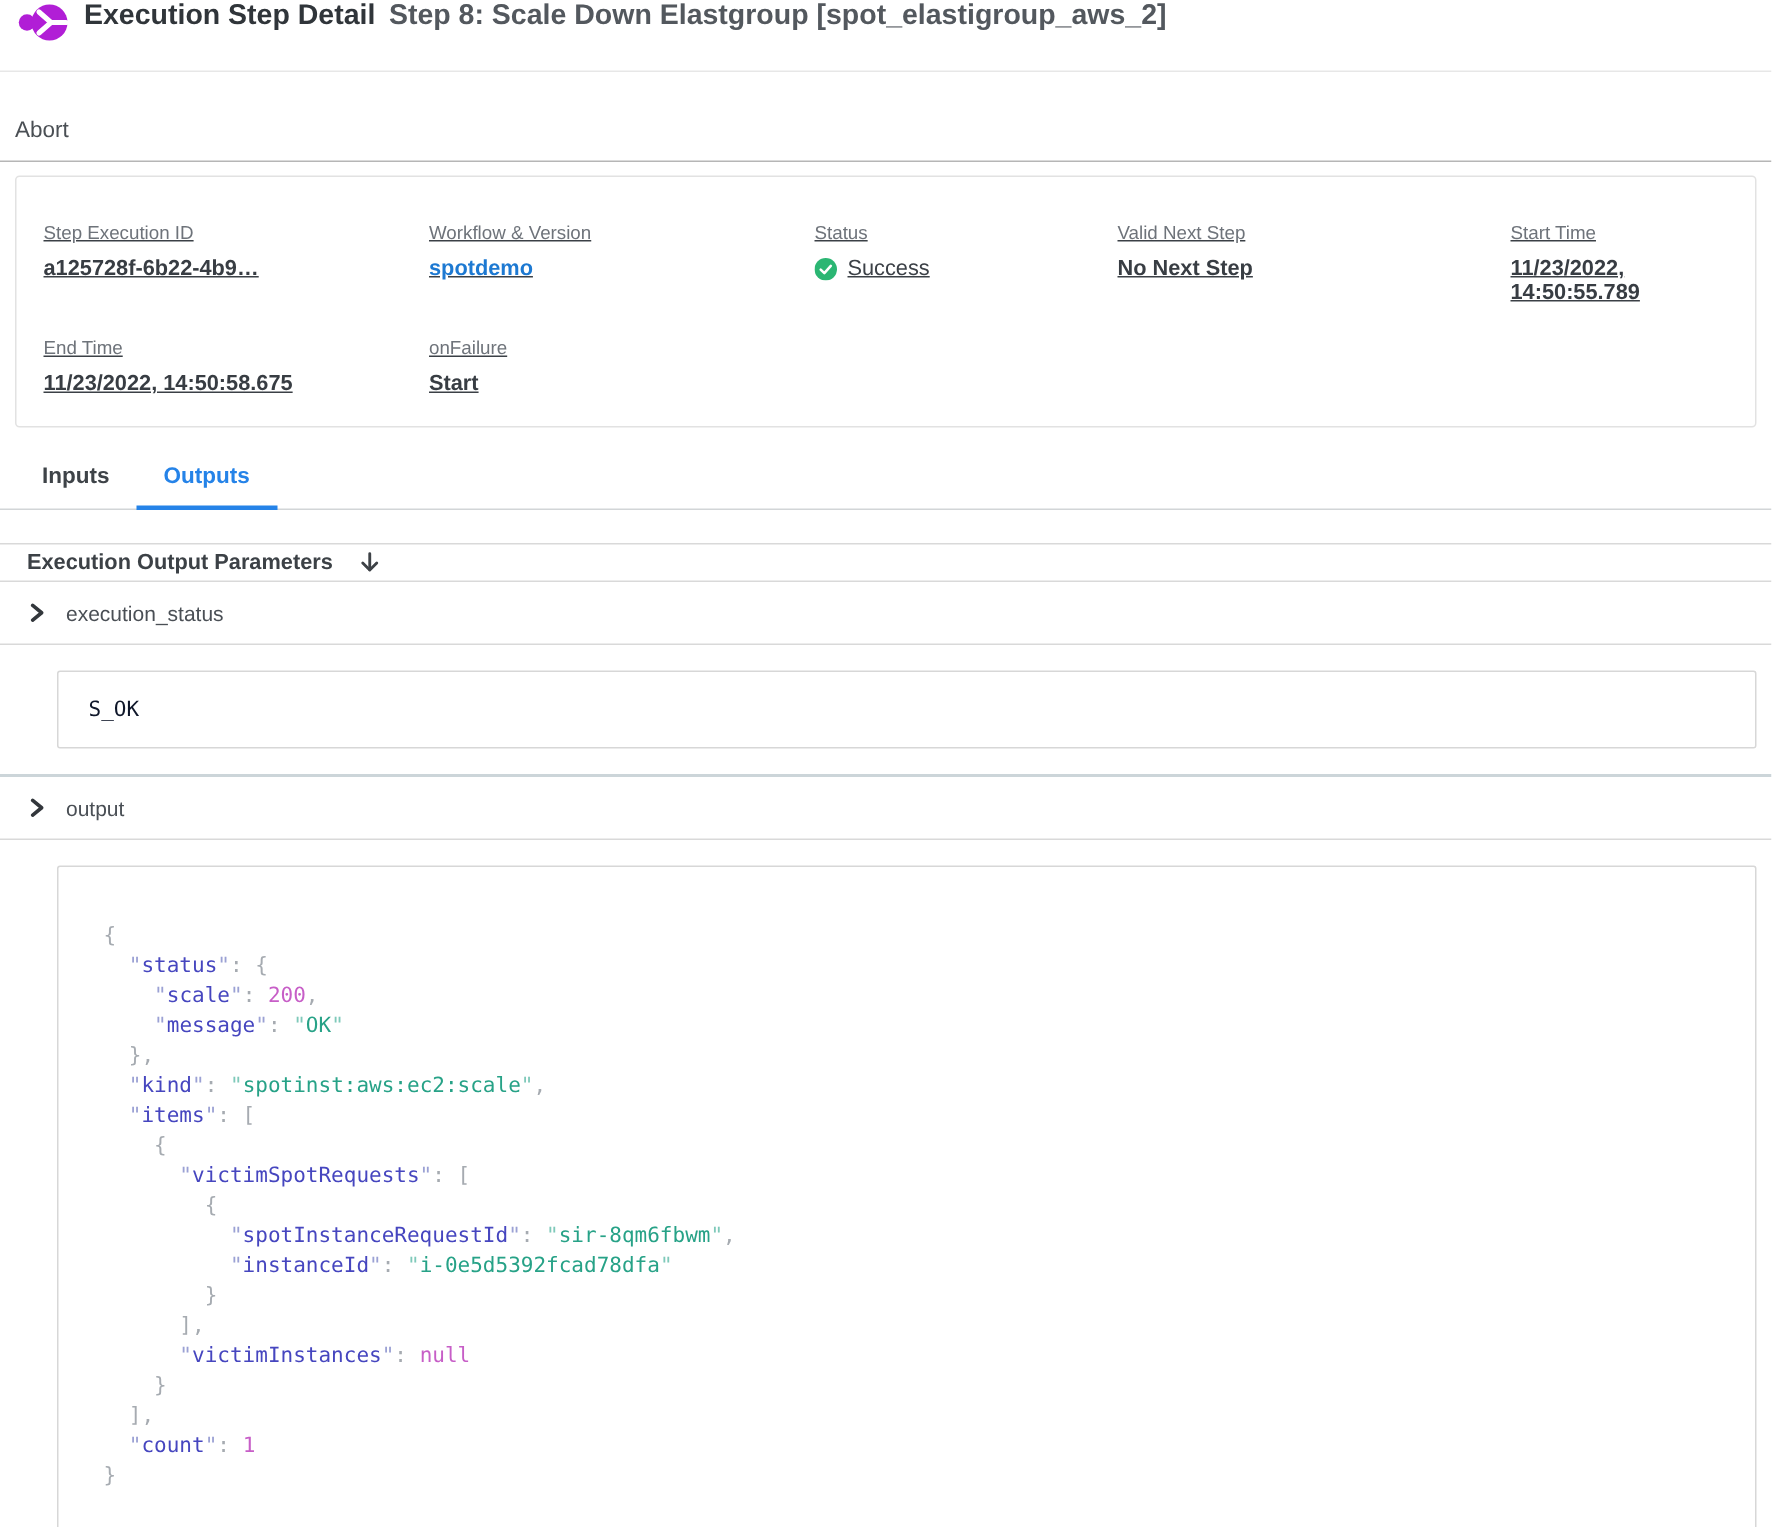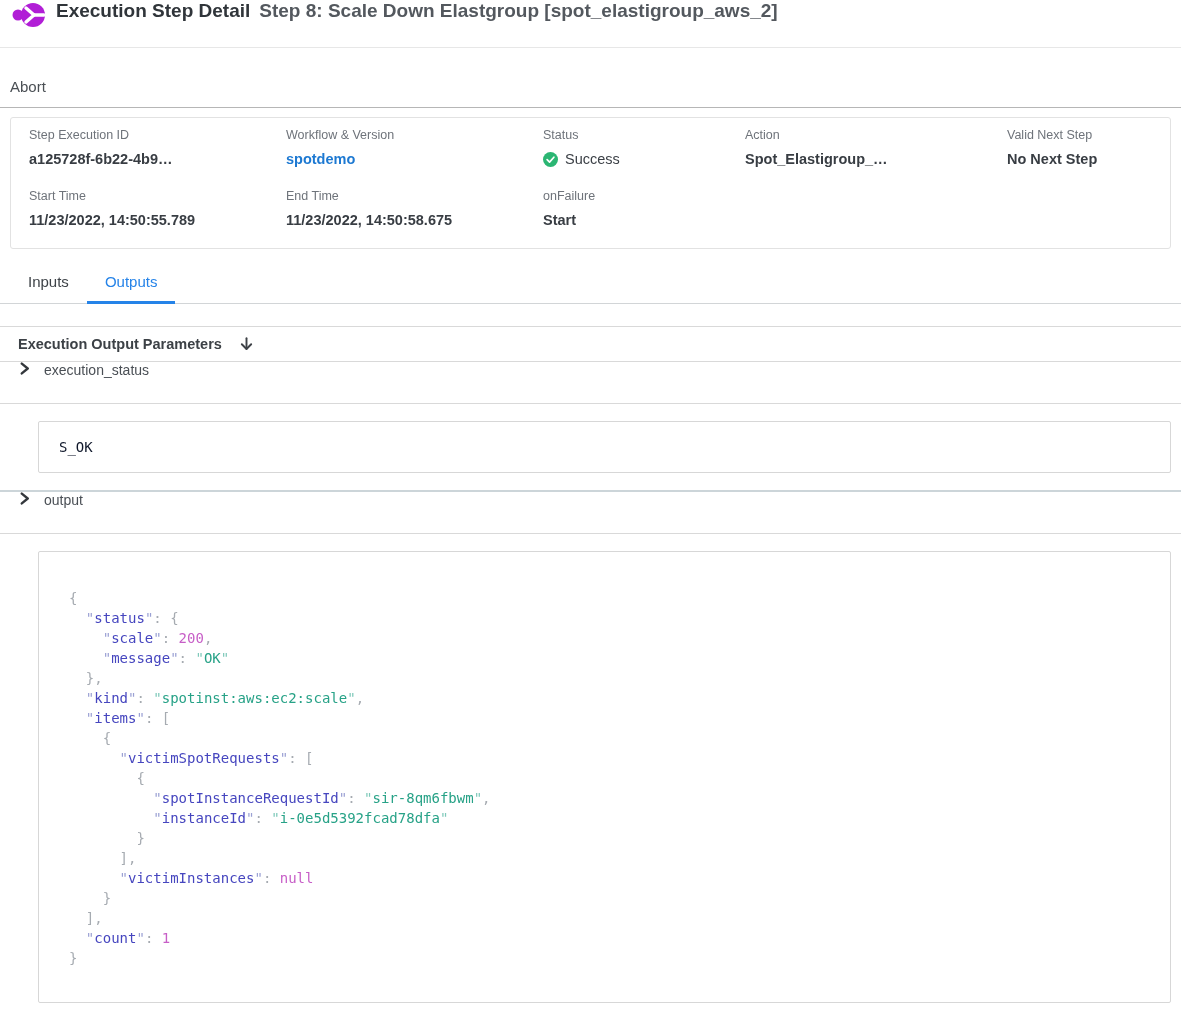--- a/index.html
+++ b/index.html
@@ -29,51 +29,52 @@
   .divider { border:none; border-top:1px solid #b6b6b6; margin:0; }
   .divider.thick { border-top:2px solid #ccd5d9; }
 
   .info-card {
     margin:9px 10px 0 10px;
     border:1px solid #e2e2e2; border-radius:3px;
     background:#fff;
     display:grid;
     grid-template-columns:257px 257px 202px 262px 1fr;
     row-gap:22px;
-    padding:10px 0 20px 18px;
+    padding:30px 0 20px 18px;
+    text-decoration:underline;
   }
   .field-label { font-size:12.5px; color:#6e737a; margin-bottom:9px; }
   .field-value { font-size:14.5px; font-weight:600; color:#383d43; }
   .field-value.link { color:#1d79d2; cursor:pointer; }
   .field-value.status { display:flex; align-items:center; font-weight:400; color:#3c4147; }
   .check-icon { width:15px; height:15px; margin-right:7px; flex:0 0 auto; }
 
   
   .tabs {
     display:flex; margin-top:14px; padding-left:10px;
     border-bottom:1px solid #d2d5d7;
   }
   .tab {
     padding:10px 18px 11px 18px; margin-bottom:-1px;
-    font-size:15px; font-weight:400; color:#3e4348;
+    font-size:15px; font-weight:700; color:#3e4348;
     border-bottom:3px solid transparent; cursor:pointer;
   }
   .tab.active { color:#2583e8; border-bottom-color:#2583e8; }
 
   
   .params-header {
-    display:flex; align-items:center; height:36px;
+    display:flex; align-items:center; height:26px;
     margin-top:22px; padding-left:18px;
     border-top:1px solid #d9d9d9; border-bottom:1px solid #d9d9d9;
   }
   .params-title { font-size:14.5px; font-weight:700; color:#3c4146; }
   .download-icon { width:17px; height:17px; margin-left:16px; cursor:pointer; }
 
   .group-row {
-    display:flex; align-items:flex-start; height:42px;
+    display:flex; align-items:center; height:42px;
     padding-left:18px; cursor:pointer;
     border-bottom:1px solid #d9d9d9;
   }
   .chevron-icon { width:13px; height:13px; flex:0 0 auto; }
   .group-label { margin-left:13px; font-size:14px; color:#4a4f55; }
 
   .value-box {
     margin:17px 10px 17px 38px;
     border:1px solid #d7d7d7; border-radius:2px;
     padding:17px 20px;
@@ -124,24 +125,20 @@
   </div>
   <div class="cell">
     <div class="field-label">Status</div>
     <div class="field-value status">
       <svg class="check-icon" viewBox="0 0 16 16">
         <circle cx="8" cy="8" r="8" fill="#2bb673"></circle>
         <path d="M4.4 8.2 L7 10.8 L11.6 5.6" fill="none" stroke="#fff" stroke-width="1.8" stroke-linecap="round" stroke-linejoin="round"></path>
       </svg>
       <span>Success</span>
     </div>
-  </div>
-  <div class="cell">
-    <div class="field-label">Action</div>
-    <div class="field-value">Spot_Elastigroup_…</div>
   </div>
   <div class="cell">
     <div class="field-label">Valid Next Step</div>
     <div class="field-value">No Next Step</div>
   </div>
   <div class="cell">
     <div class="field-label">Start Time</div>
     <div class="field-value">11/23/2022, 14:50:55.789</div>
   </div>
   <div class="cell">

